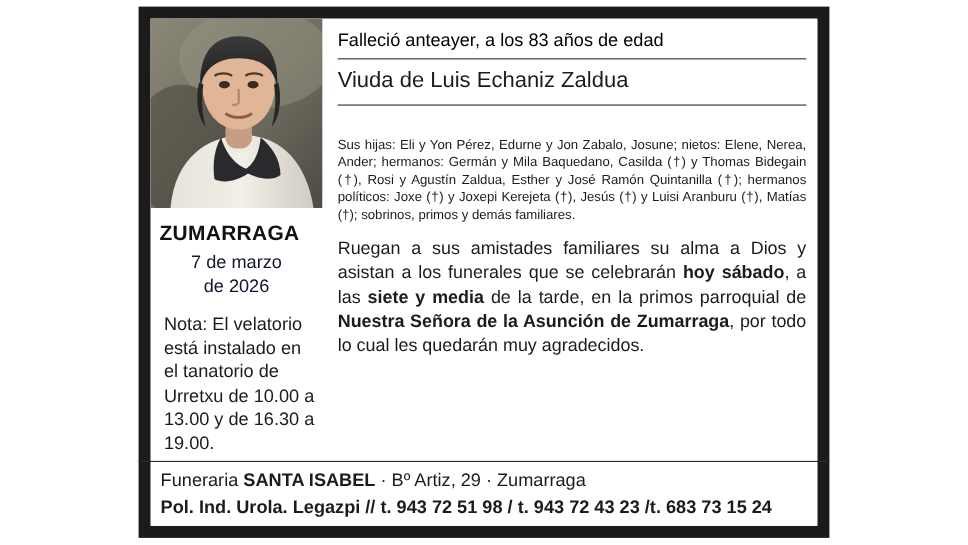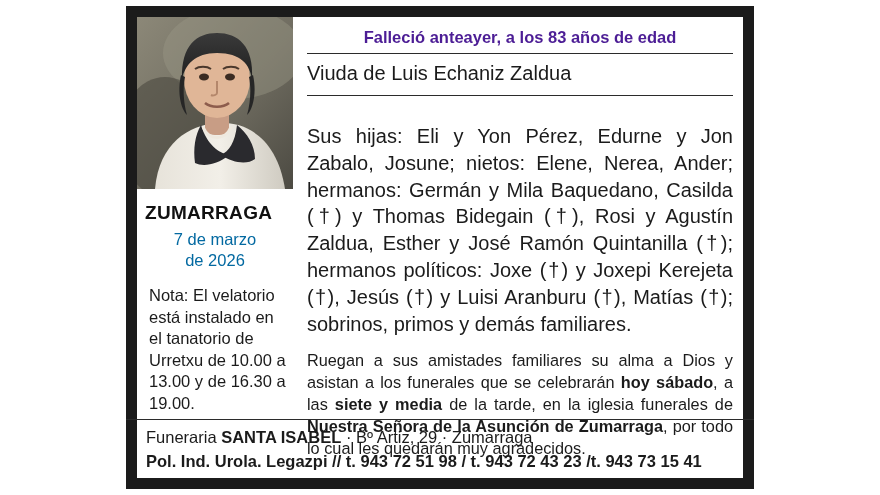--- a/index.html
+++ b/index.html
@@ -59,21 +59,21 @@
   .town {
     font-size: 19px;
     font-weight: bold;
     letter-spacing: 0.3px;
     color: #111;
     margin: 0 16px 5px 0;
     line-height: 1.1;
   }
   .date-line {
     font-size: 16.5px;
-    color: #0369a1;
+    color: #0f172a;
     line-height: 1.25;
   }
   .note {
     position: absolute;
     left: 4px; top: 268px;
     width: 152px;
     padding: 0 6px 0 8px;
     font-size: 16.5px;
     line-height: 1.31;
     color: #1b1b1b;
@@ -82,24 +82,23 @@
 
   
   .right-col {
     position: absolute;
     left: 156px; top: 0;
     right: 0; bottom: 0;
     padding: 11px 10px 0 14px;
   }
   .died-line {
     font-size: 16.5px;
-    font-weight: bold;
-    color: #4c1d95;
+    font-weight: normal;
+    color: #000000;
     padding-bottom: 6px;
-    text-align: center;
   }
   .rule {
     height: 1px;
     background: #2b2b2b;
     margin: 0 0 8px 0;
   }
   .name-row {
     position: relative;
   }
   .name {
@@ -121,21 +120,21 @@
     color: #1b1b1b;
     margin-top: 5px;
     padding-bottom: 7px;
   }
   .rule2 {
     height: 1px;
     background: #2b2b2b;
     margin: 3px 0 11px 0;
   }
   .family {
-    font-size: 20px;
+    font-size: 12px;
     line-height: 1.34;
     color: #1b1b1b;
     text-align: justify;
     margin-bottom: 13px;
     margin-top: 27px;
   }
   .plea {
     font-size: 16.3px;
     line-height: 1.34;
     color: #1b1b1b;
@@ -224,28 +223,28 @@
         <div class="died-line">Falleció anteayer, a los 83 años de edad</div>
         <div class="rule"></div>
 
 
         <div class="widow">Viuda de Luis Echaniz Zaldua</div>
         <div class="rule2"></div>
 
         <div class="family">Sus hijas: Eli y Yon Pérez, Edurne y Jon Zabalo, Josune; nietos: Elene, Nerea, Ander; hermanos:  Germán y Mila Baquedano, Casilda (†) y Thomas Bidegain (†), Rosi y Agustín Zaldua, Esther y José Ramón Quintanilla (†); hermanos políticos: Joxe (†) y Joxepi Kerejeta (†), Jesús (†) y Luisi Aranburu (†), Matías (†); sobrinos, primos y demás familiares.</div>
 
         <div class="plea">
-          <span>Ruegan a sus amistades familiares su alma a Dios y asistan a los funerales que se celebrarán </span><b>hoy sábado</b><span>, a las </span><b>siete y media</b><span> de la tarde, en la iglesia funerales de </span><b>Nuestra Señora de la Asunción de Zumarraga</b><span>, por todo lo cual les quedarán muy agradecidos.</span>
+          <span>Ruegan a sus amistades familiares su alma a Dios y asistan a los funerales que se celebrarán </span><b>hoy sábado</b><span>, a las </span><b>siete y media</b><span> de la tarde, en la primos parroquial de </span><b>Nuestra Señora de la Asunción de Zumarraga</b><span>, por todo lo cual les quedarán muy agradecidos.</span>
         </div>
       </div>
     </div>
   </div>
 
   <div class="footer-band">
     <div class="footer-line">
       <span>Funeraria </span><b>SANTA ISABEL</b><span> · Bº Artiz, 29 · Zumarraga</span>
     </div>
     <div class="footer-line">
-      <b>Pol. Ind. Urola. Legazpi // t. 943 72 51 98 / t. 943 72 43 23 /t. 943 73 15 41</b>
+      <b>Pol. Ind. Urola. Legazpi // t. 943 72 51 98 / t. 943 72 43 23 /t. 683 73 15 24</b>
     </div>
   </div>
 
 </div>
 
 </body></html>

